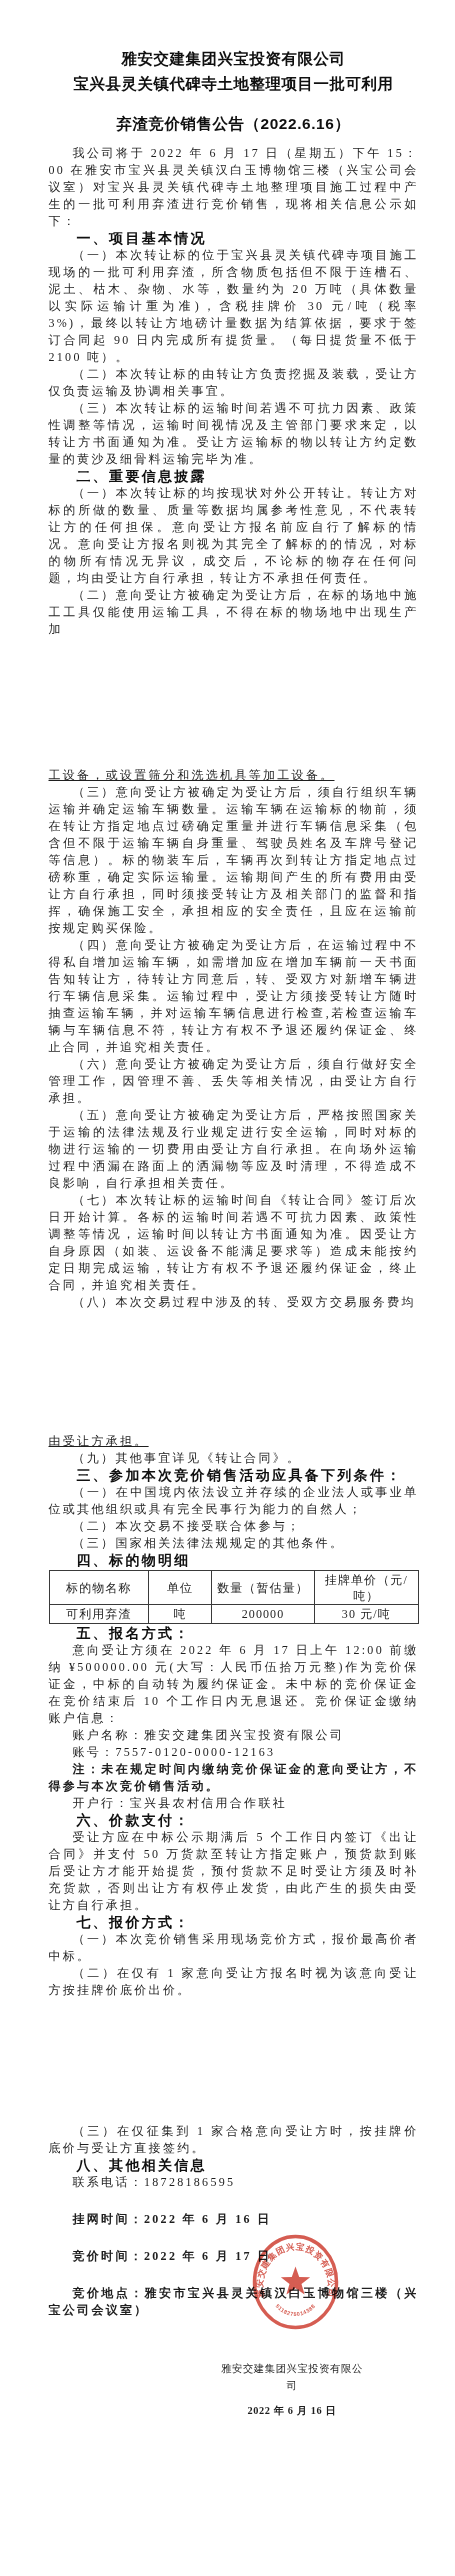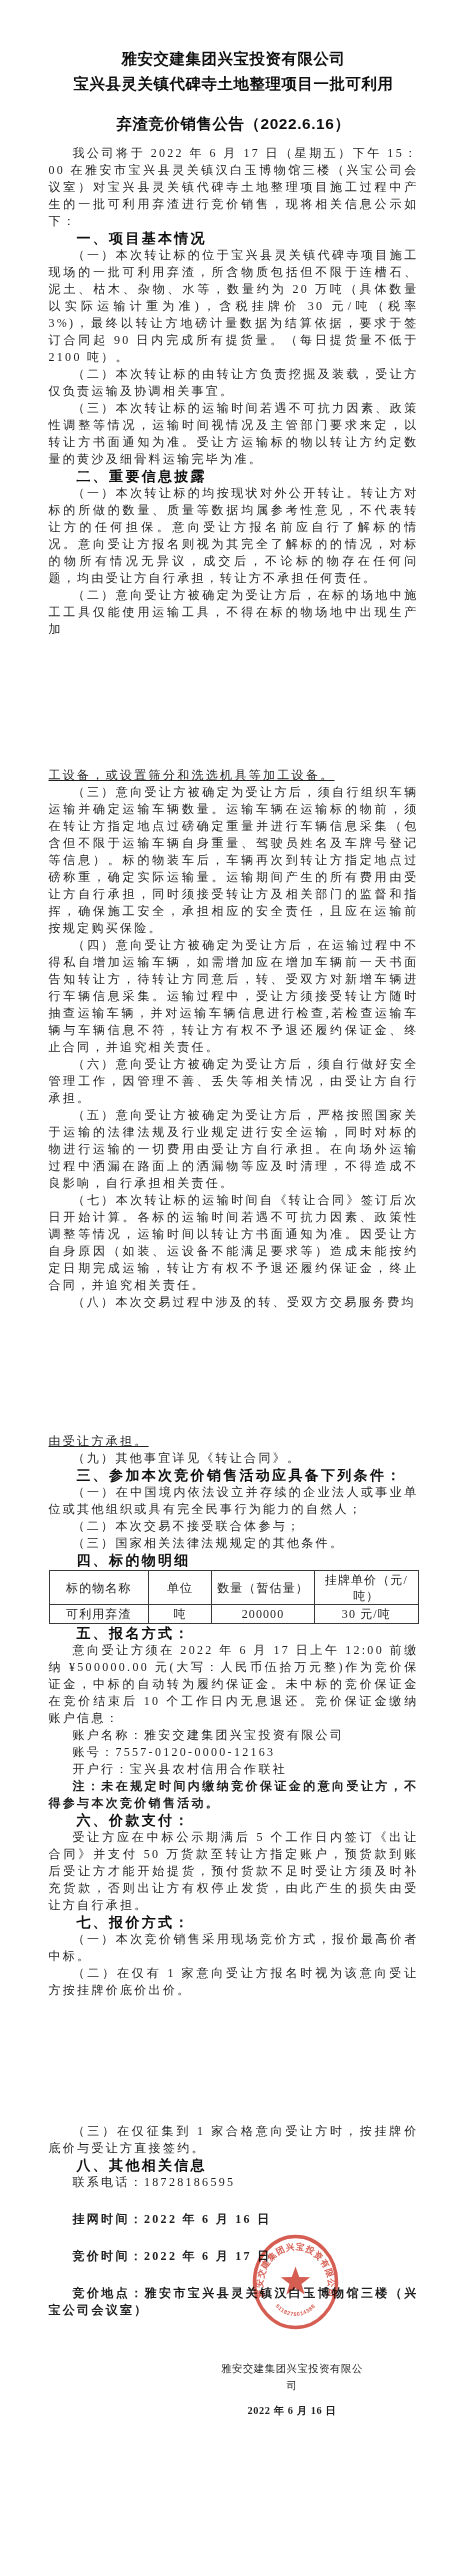--- a/index.html
+++ b/index.html
@@ -141,22 +141,22 @@
           <td>吨</td>
           <td>200000</td>
           <td>30 元/吨</td>
         </tr>
       </tbody>
     </table>
     <h2 class="heading">五、报名方式：</h2>
     <p class="para">意向受让方须在 2022 年 6 月 17 日上午 12:00 前缴纳 ¥500000.00 元(大写：人民币伍拾万元整)作为竞价保证金，中标的自动转为履约保证金。未中标的竞价保证金在竞价结束后 10 个工作日内无息退还。竞价保证金缴纳账户信息：</p>
     <p class="para">账户名称：雅安交建集团兴宝投资有限公司</p>
     <p class="para">账号：7557-0120-0000-12163</p>
+    <p class="para note">注：未在规定时间内缴纳竞价保证金的意向受让方，不得参与本次竞价销售活动。</p>
     <p class="para">开户行：宝兴县农村信用合作联社</p>
-    <p class="para note">注：未在规定时间内缴纳竞价保证金的意向受让方，不得参与本次竞价销售活动。</p>
     <h2 class="heading">六、价款支付：</h2>
     <p class="para">受让方应在中标公示期满后 5 个工作日内签订《出让合同》并支付 50 万货款至转让方指定账户，预货款到账后受让方才能开始提货，预付货款不足时受让方须及时补充货款，否则出让方有权停止发货，由此产生的损失由受让方自行承担。</p>
     <h2 class="heading">七、报价方式：</h2>
     <p class="para">（一）本次竞价销售采用现场竞价方式，报价最高价者中标。</p>
     <p class="para">（二）在仅有 1 家意向受让方报名时视为该意向受让方按挂牌价底价出价。</p>
   </section>
 
   <div class="page-gap" style="height:124px;"></div>
 
   <section class="page">

